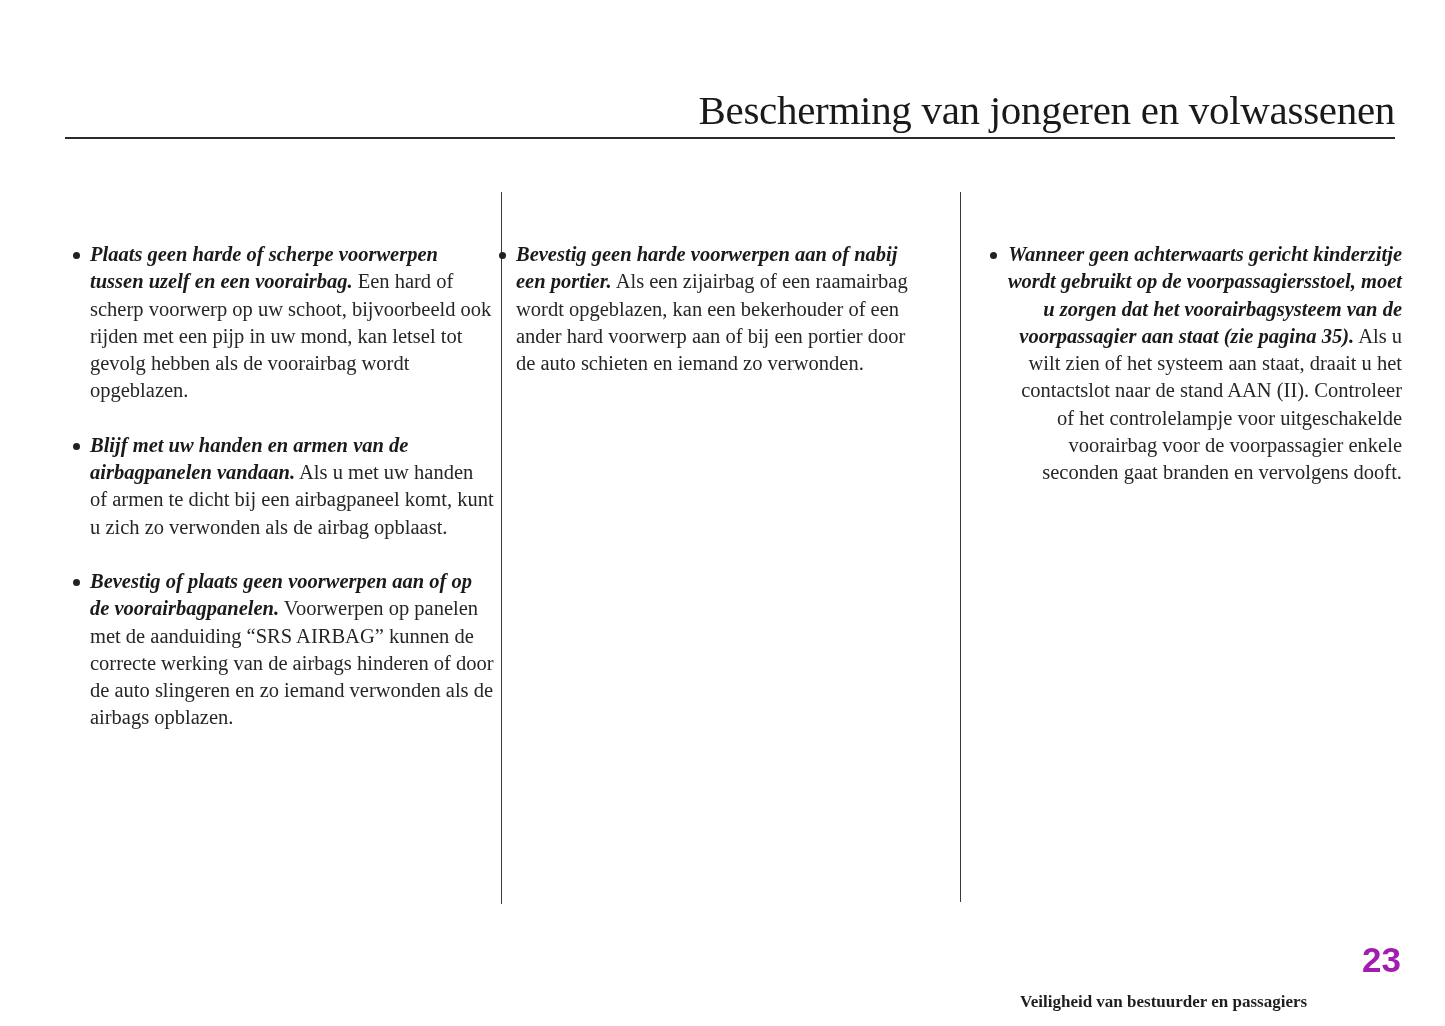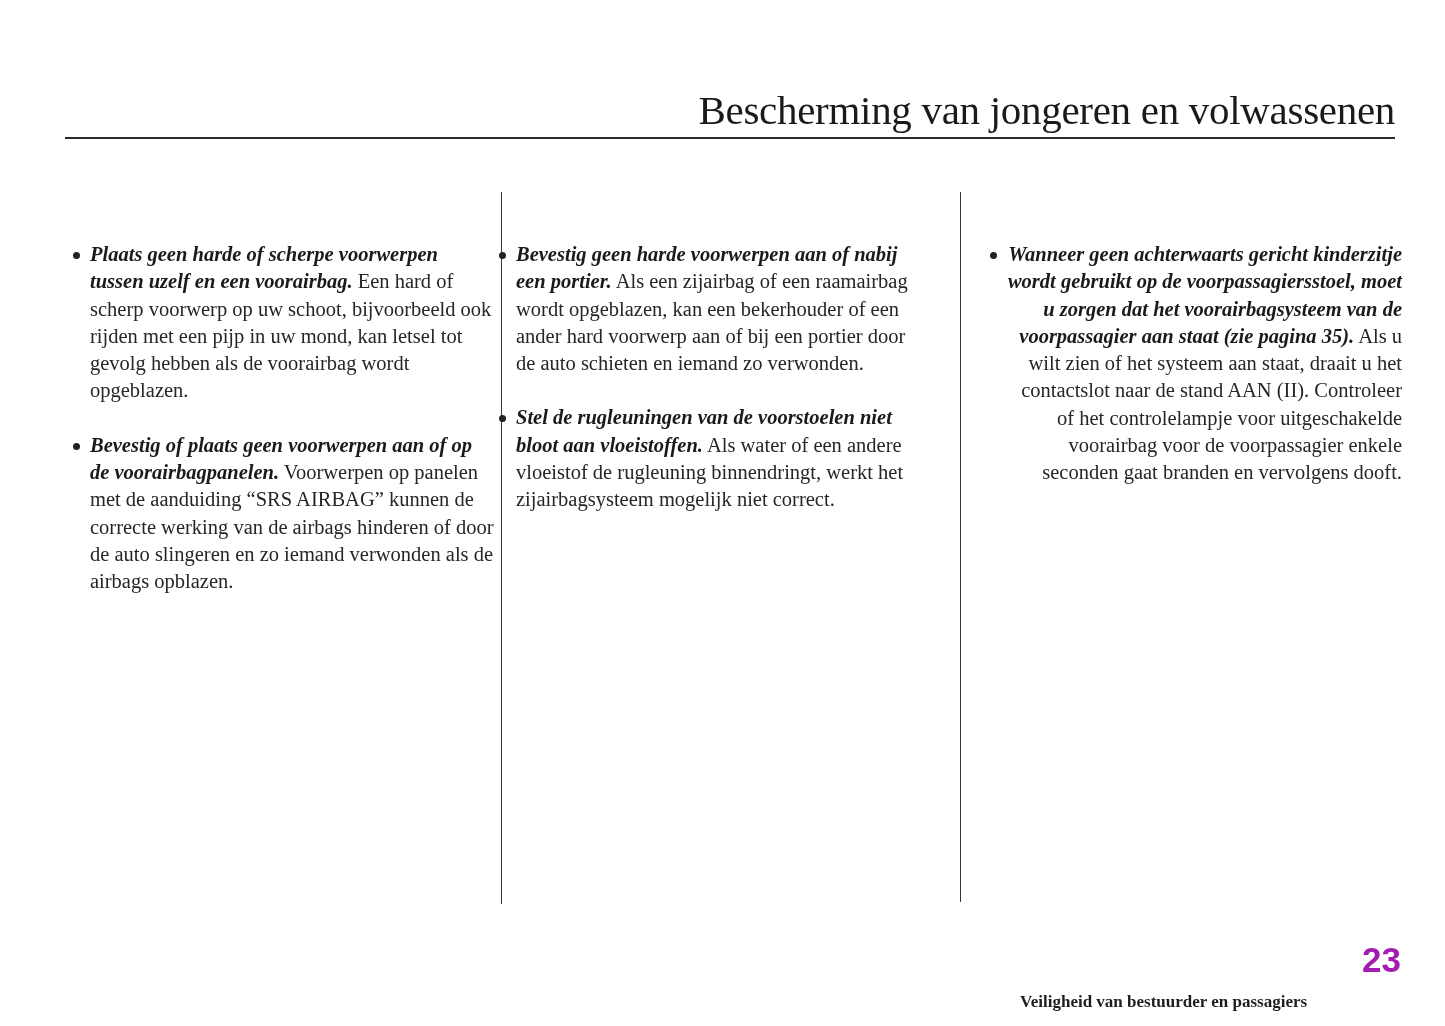--- a/index.html
+++ b/index.html
@@ -32,34 +32,34 @@
 <div class="header-title">Bescherming van jongeren en volwassenen</div>
 <div class="header-rule"></div>
 
 <div class="col col1">
   <div class="bullet">
     <span class="dot"></span>
     <span class="lead">Plaats geen harde of scherpe voorwerpen tussen uzelf en een voorairbag.</span><span class="body"> Een hard of scherp voorwerp op uw schoot, bijvoorbeeld ook rijden met een pijp in uw mond, kan letsel tot gevolg hebben als de voorairbag wordt opgeblazen.</span>
   </div>
   <div class="bullet">
     <span class="dot"></span>
+    <span class="lead">Blijf met uw handen en armen van de airbagpanelen vandaan.</span><span class="body"> Als u met uw handen of armen te dicht bij een airbagpaneel komt, kunt u zich zo verwonden als de airbag opblaast.</span>
+  </div>
+  <div class="bullet">
+    <span class="dot"></span>
     <span class="lead">Bevestig of plaats geen voorwerpen aan of op de voorairbagpanelen.</span><span class="body"> Voorwerpen op panelen met de aanduiding “SRS AIRBAG” kunnen de correcte werking van de airbags hinderen of door de auto slingeren en zo iemand verwonden als de airbags opblazen.</span>
   </div>
 </div>
 
 <div class="divider div1"></div>
 
 <div class="col col2">
   <div class="bullet">
     <span class="dot"></span>
     <span class="lead">Bevestig geen harde voorwerpen aan of nabij een portier.</span><span class="body"> Als een zijairbag of een raamairbag wordt opgeblazen, kan een bekerhouder of een ander hard voorwerp aan of bij een portier door de auto schieten en iemand zo verwonden.</span>
-  </div>
-  <div class="bullet">
-    <span class="dot"></span>
-    <span class="lead">Stel de rugleuningen van de voorstoelen niet bloot aan vloeistoffen.</span><span class="body"> Als water of een andere vloeistof de rugleuning binnendringt, werkt het zijairbagsysteem mogelijk niet correct.</span>
   </div>
 </div>
 
 <div class="divider div2"></div>
 
 <div class="col col3">
   <div class="bullet">
     <span class="dot"></span>
     <span class="lead">Wanneer geen achterwaarts gericht kinderzitje wordt gebruikt op de voorpassagiersstoel, moet u zorgen dat het voorairbagsysteem van de voorpassagier aan staat (zie pagina 35).</span><span class="body"> Als u wilt zien of het systeem aan staat, draait u het contactslot naar de stand AAN (II). Controleer of het controlelampje voor uitgeschakelde voorairbag voor de voorpassagier enkele seconden gaat branden en vervolgens dooft.</span>
   </div>

